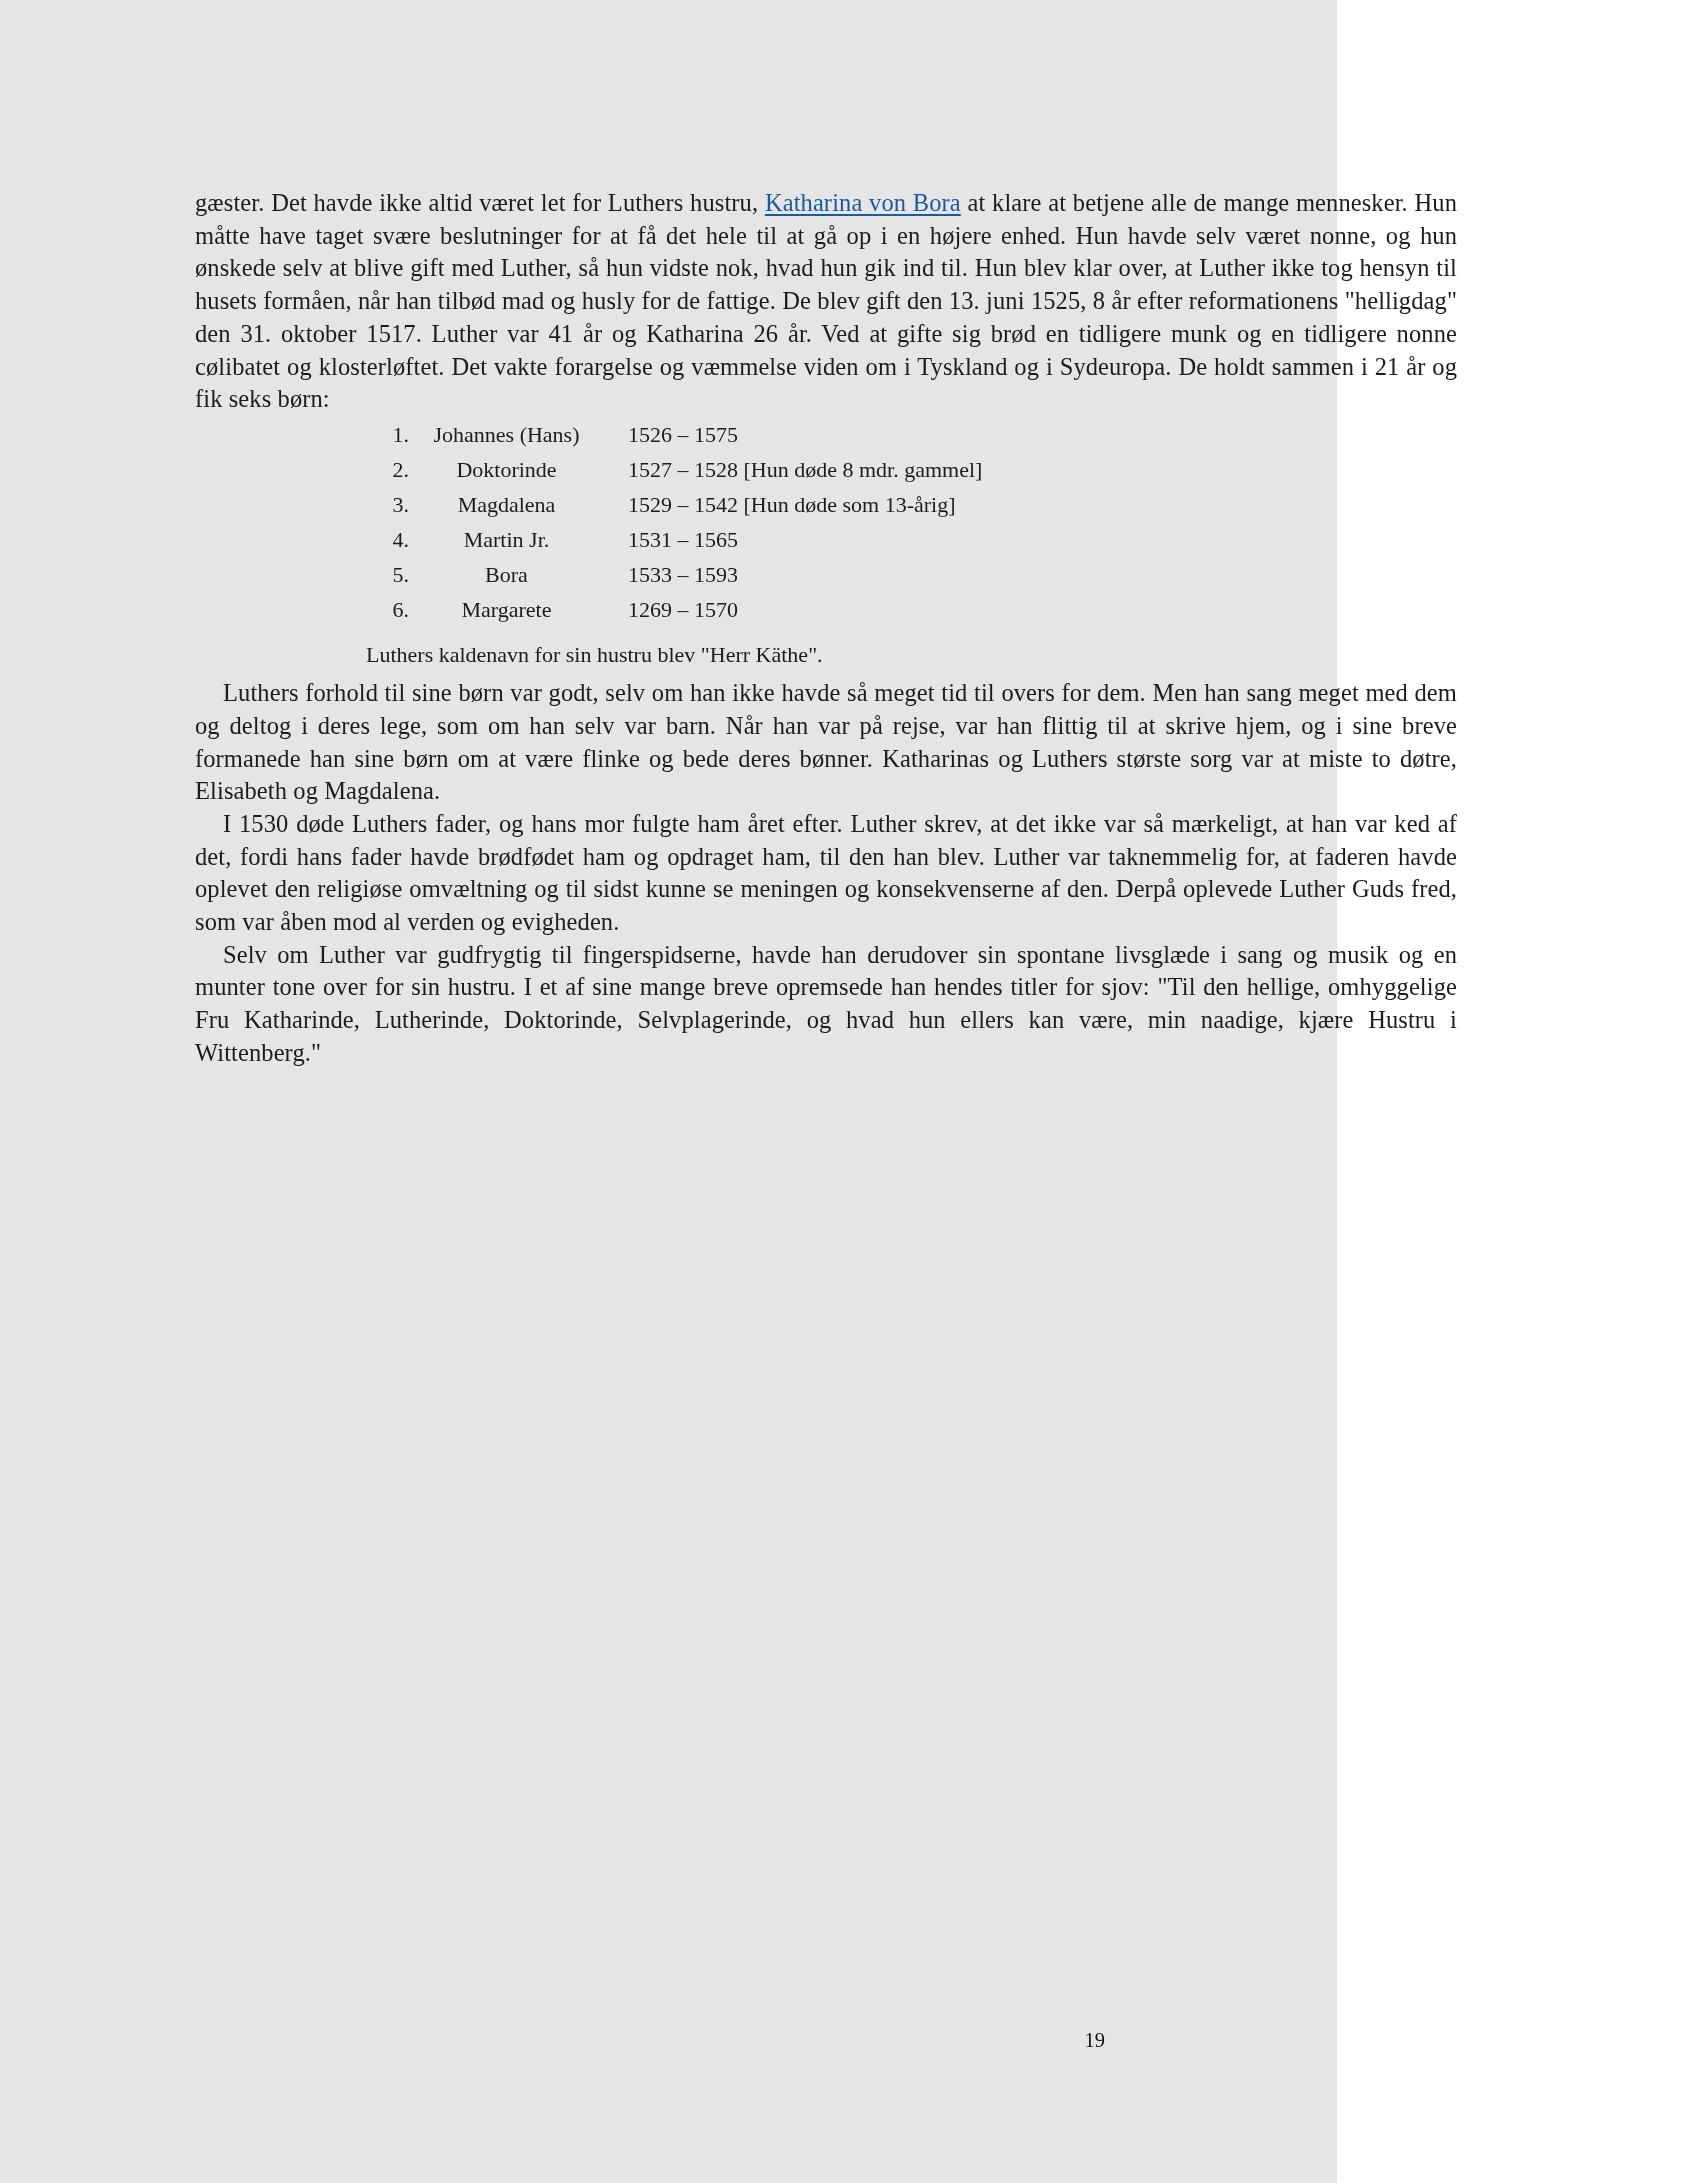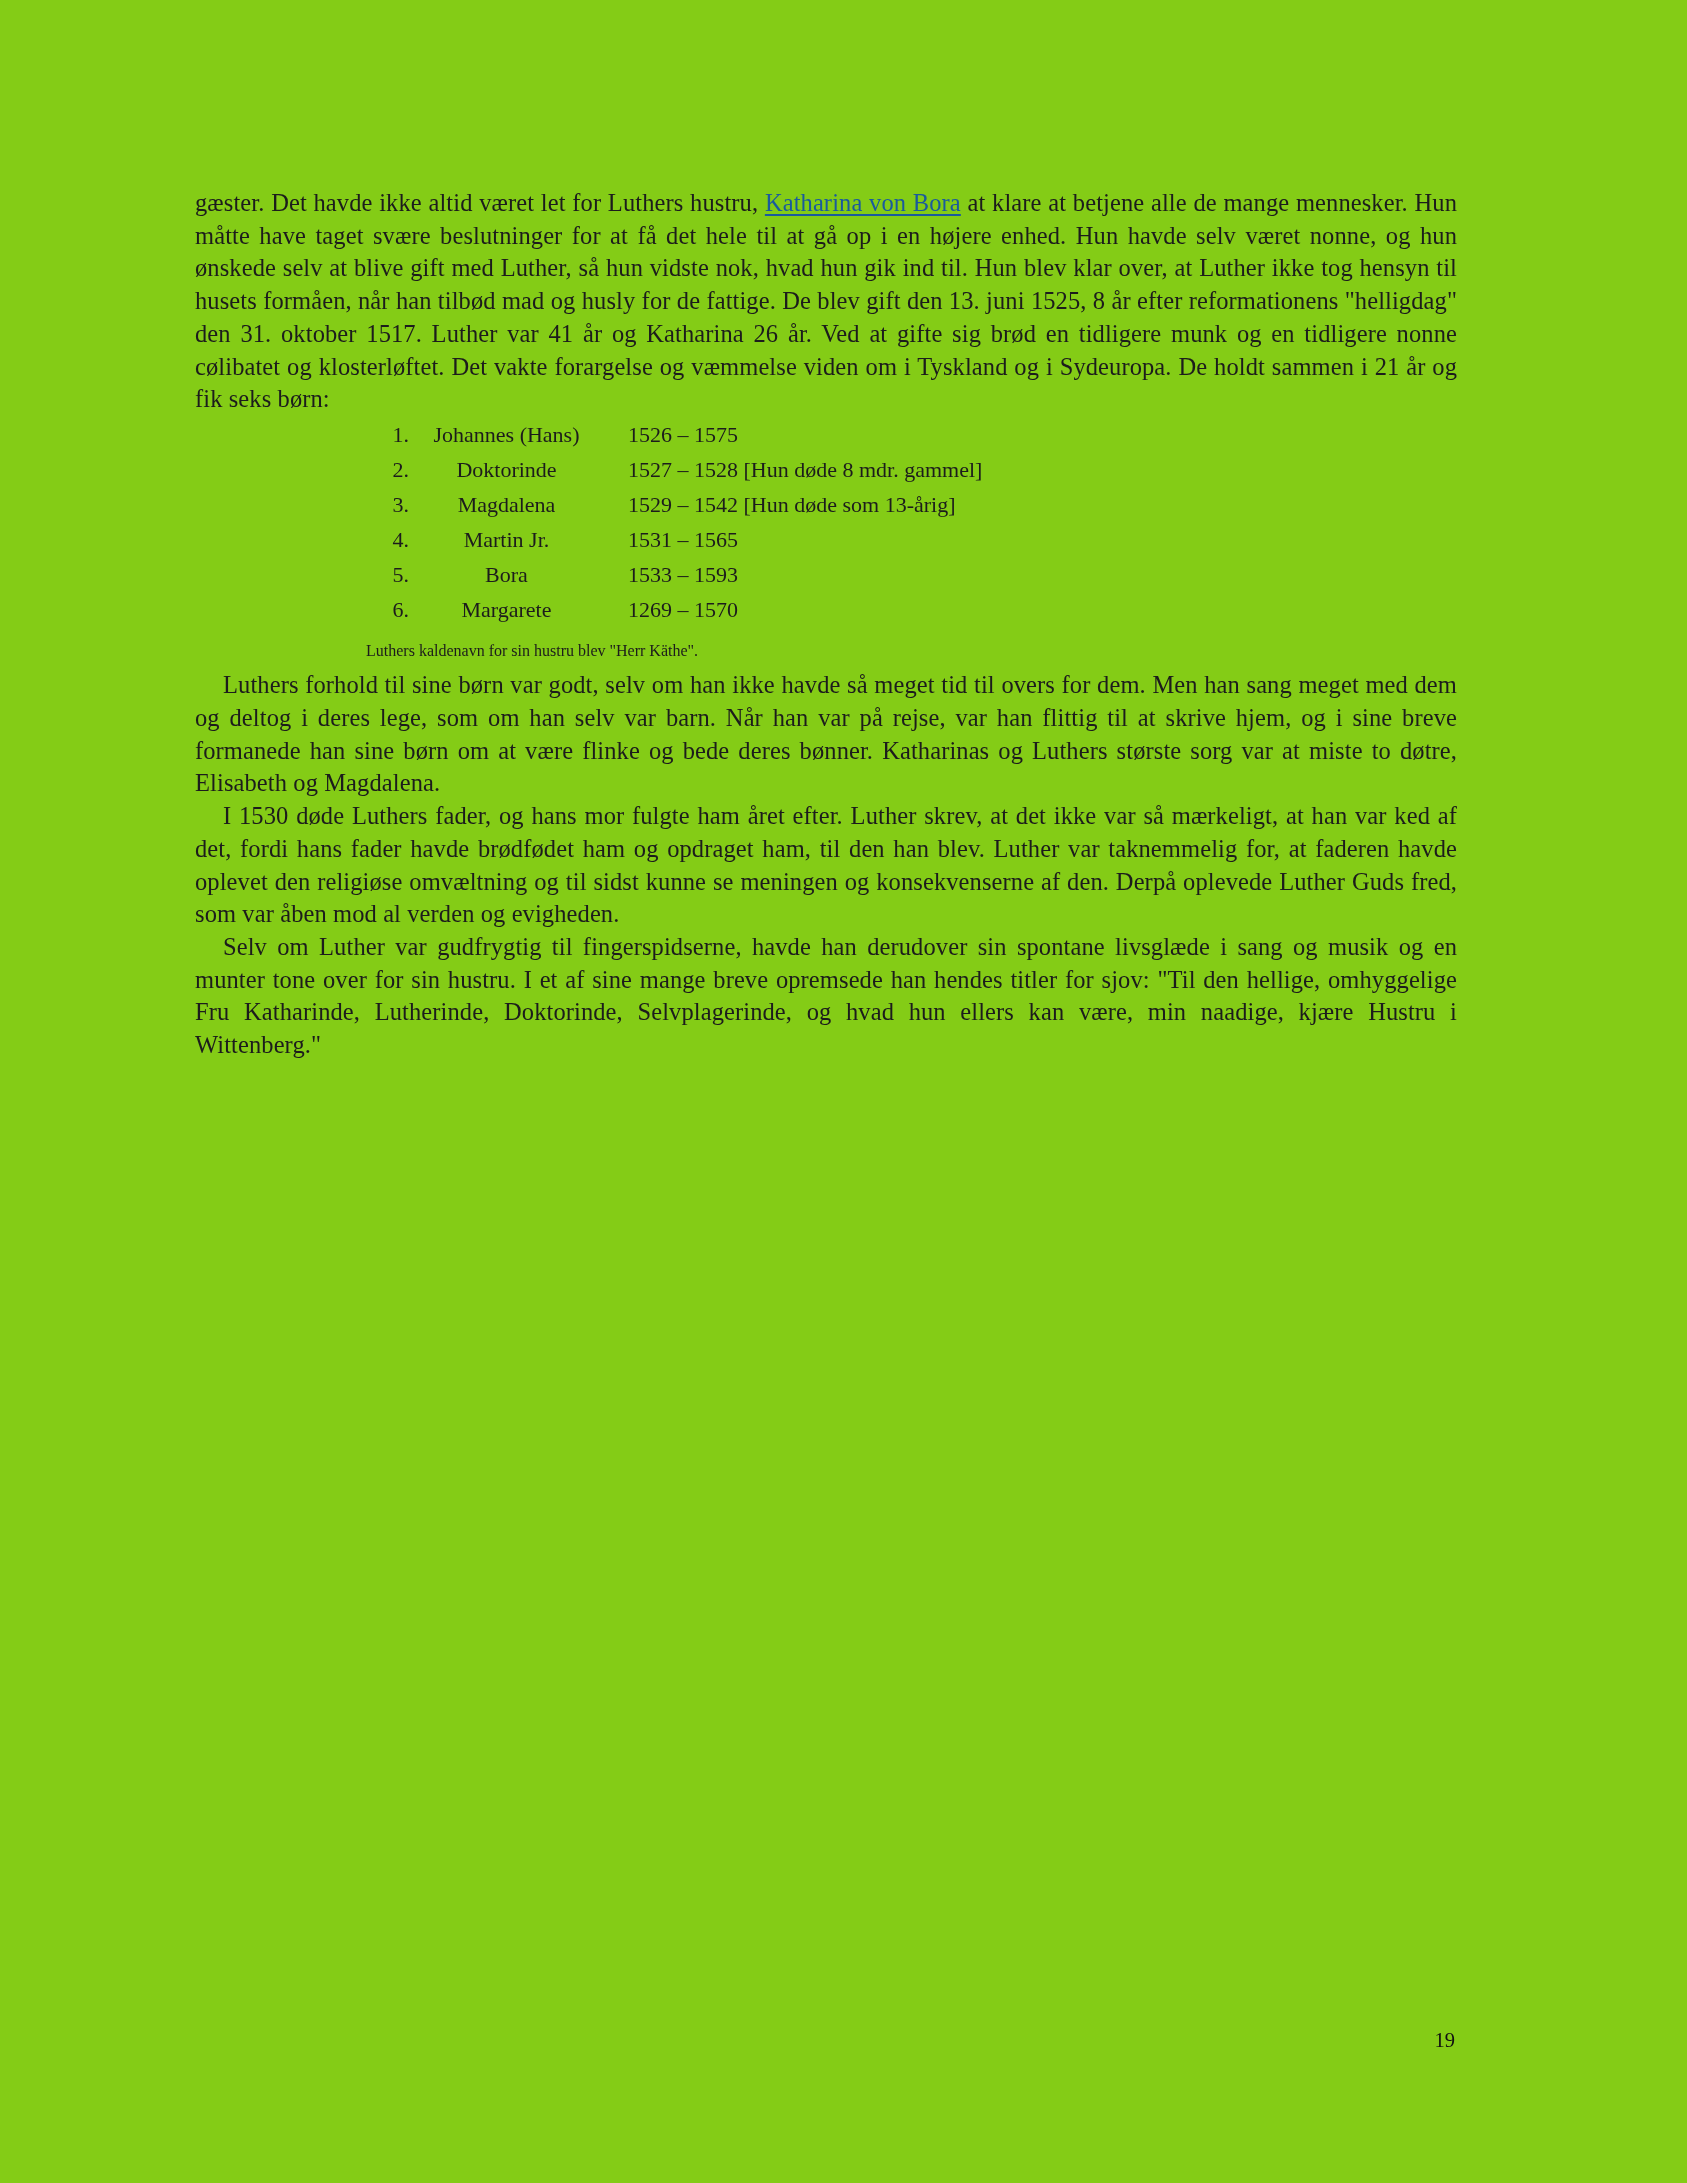--- a/index.html
+++ b/index.html
@@ -12,23 +12,23 @@
     height: 2183px;
     position: relative;
     font-family: "Liberation Serif", "DejaVu Serif", serif;
     color: #1c1c1c;
     overflow: hidden;
   }
 
   .page {
     position: absolute;
     top: 0; left: 0;
-    width: 1687px;
+    width: 1337px;
     height: 2183px;
-    background: #84cc16;
+    background: #e5e5e5;
   }
 
   .text-column {
     position: absolute;
     left: 195px;
     top: 187px;
     width: 1262px;
   }
 
   p.body-par {
@@ -87,21 +87,21 @@
     text-align: center;
   }
 
   .child-dates {
     flex: 0 0 auto;
     white-space: nowrap;
     margin-left: 32px;
   }
 
   .caption-line {
-    font-size: 16px;
+    font-size: 22px;
     line-height: 1.3;
     color: #1c1c1c;
     padding-left: 171px;
     margin-top: 9.3px;
     margin-bottom: 8px;
     white-space: nowrap;
   }
 
   .page-number {
     position: absolute;

